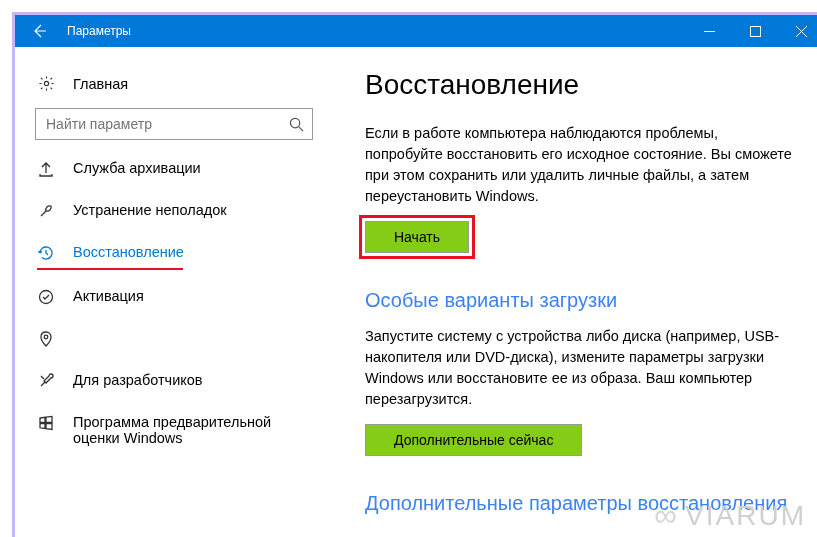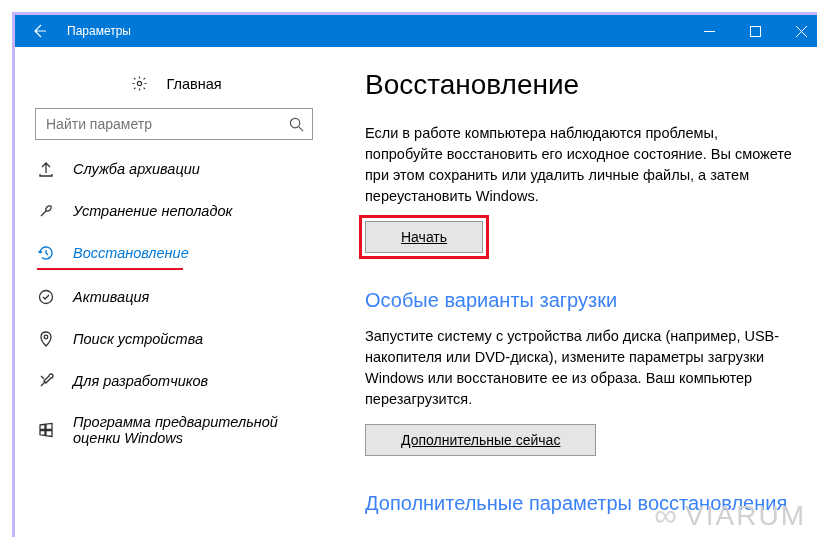--- a/index.html
+++ b/index.html
@@ -6,37 +6,37 @@
   html, body { width: 817px; height: 537px; font-family: "Segoe UI", Arial, sans-serif; background: #fff; overflow: hidden; }
   .window { width: 815px; height: 535px; border: 3px solid #c4b5fd; margin: 12px; position: relative; background: #fff; }
   .titlebar { height: 32px; background: #0078d7; color: #fff; display: flex; align-items: center; }
   .tb-back { width: 48px; height: 32px; display: flex; align-items: center; justify-content: center; font-size: 16px; }
   .tb-title { font-size: 12px; padding-left: 4px; }
   .tb-controls { margin-left: auto; display: flex; }
   .tb-btn { width: 46px; height: 32px; display: flex; align-items: center; justify-content: center; }
   .tb-btn svg { stroke: #fff; }
   .body { display: flex; height: calc(100% - 32px); position: relative; }
   .sidebar { width: 320px; padding: 20px 0 0 0; overflow: hidden; }
-  .home-row { display: flex; align-items: center; padding: 8px 20px 8px 22px; margin-bottom: 8px; justify-content: center; }
+  .home-row { display: flex; align-items: center; padding: 8px 20px 8px 22px; margin-bottom: 8px; }
   .home-row .icon { width: 18px; display: flex; justify-content: center; color: #333; }
   .home-row .label { margin-left: 18px; font-size: 14.5px; color: #000; }
   .searchbox { margin: 8px 20px 8px 20px; width: 278px; height: 32px; border: 1px solid #999; display: flex; align-items: center; }
   .searchbox input { flex: 1; border: none; outline: none; font-size: 14px; padding: 0 10px; background: transparent; color: #666; }
   .search-icon { width: 32px; display: flex; align-items: center; justify-content: center; color: #555; }
   .section-label { padding: 20px 20px 10px 22px; font-size: 14px; color: #666; }
-  .nav-item { display: flex; align-items: center; padding: 12px 20px 12px 22px; cursor: default; font-style: italic; }
+  .nav-item { display: flex; padding: 12px 20px 12px 22px; cursor: default; }
   .nav-item .icon { width: 18px; height: 18px; display: flex; align-items: center; justify-content: center; color: #333; }
   .nav-item .label { margin-left: 18px; font-size: 14.5px; color: #000; }
   .nav-item.selected .icon, .nav-item.selected .label { color: #0078d7; }
   .underline { height: 2px; background: #e81123; margin: -6px 0 6px 22px; width: 146px; }
   .main { flex: 1; padding: 22px 30px 0 30px; overflow: hidden; position: relative; }
   h1.page-title { font-size: 28px; font-weight: 400; margin-bottom: 22px; color: #000; }
   p.desc { font-size: 14.5px; color: #000; line-height: 1.45; margin-bottom: 14px; max-width: 440px; }
   h2.section-title { font-size: 20px; font-weight: 400; margin: 36px 0 14px 0; color: #3b82f6; }
-  .btn { display: inline-block; background: #e5e5e5; border: 1.5px solid #999; padding: 7px 35px; font-size: 14px; color: #000; text-decoration: underline; }
+  .btn { display: inline-block; background: #84cc16; border: 1.5px solid #999; padding: 7px 28px; font-size: 14px; color: #000; }
   .btn.highlight-frame { outline: 3px solid #e81123; outline-offset: 3px; }
   .scrollbar { position: absolute; right: 2px; top: 12px; width: 4px; height: 320px; background: #bdbdbd; border-radius: 2px; }
   .watermark { position: absolute; right: 18px; bottom: 10px; font-size: 28px; font-weight: 500; color: #d0d0d0; letter-spacing: 2px; display: flex; align-items: center; pointer-events: none; }
   .watermark .inf { margin-right: 6px; font-size: 32px; color: #d6d6d6; }
 </style>
 </head>
 <body>
 
 <div class="window">
 
@@ -128,21 +128,20 @@
         <span class="label">Активация</span>
       </div>
 
       <div class="nav-item">
         <span class="icon">
             <svg width="16" height="16" viewBox="0 0 16 16" fill="none" stroke="#333" stroke-width="1.3">
               <path d="M8 1C5 1 3 3 3 6c0 4 5 9 5 9s5-5 5-9c0-3-2-5-5-5z"></path>
               <circle cx="8" cy="6" r="1.8"></circle>
             </svg>
           </span>
-        <span class="label">Поиск устройства</span>
       </div>
 
       <div class="nav-item">
         <span class="icon">
             <svg width="16" height="16" viewBox="0 0 16 16" fill="none" stroke="#333" stroke-width="1.3">
               <path d="M3 13l4-4M11 3a2 2 0 1 1 2 2l-5 5-2-2 5-5zM3 3l3 3"></path>
             </svg>
           </span>
         <span class="label">Для разработчиков</span>
       </div>

